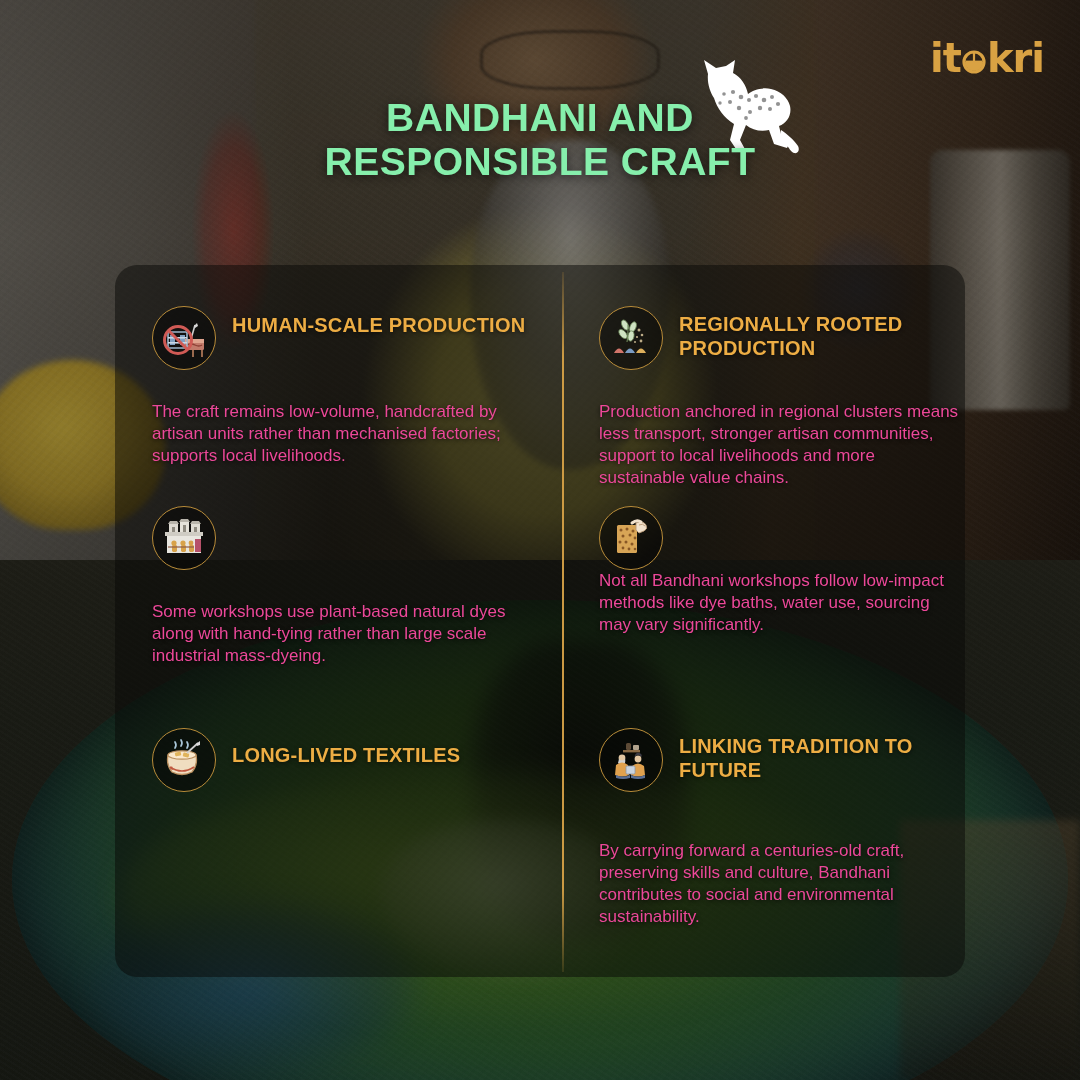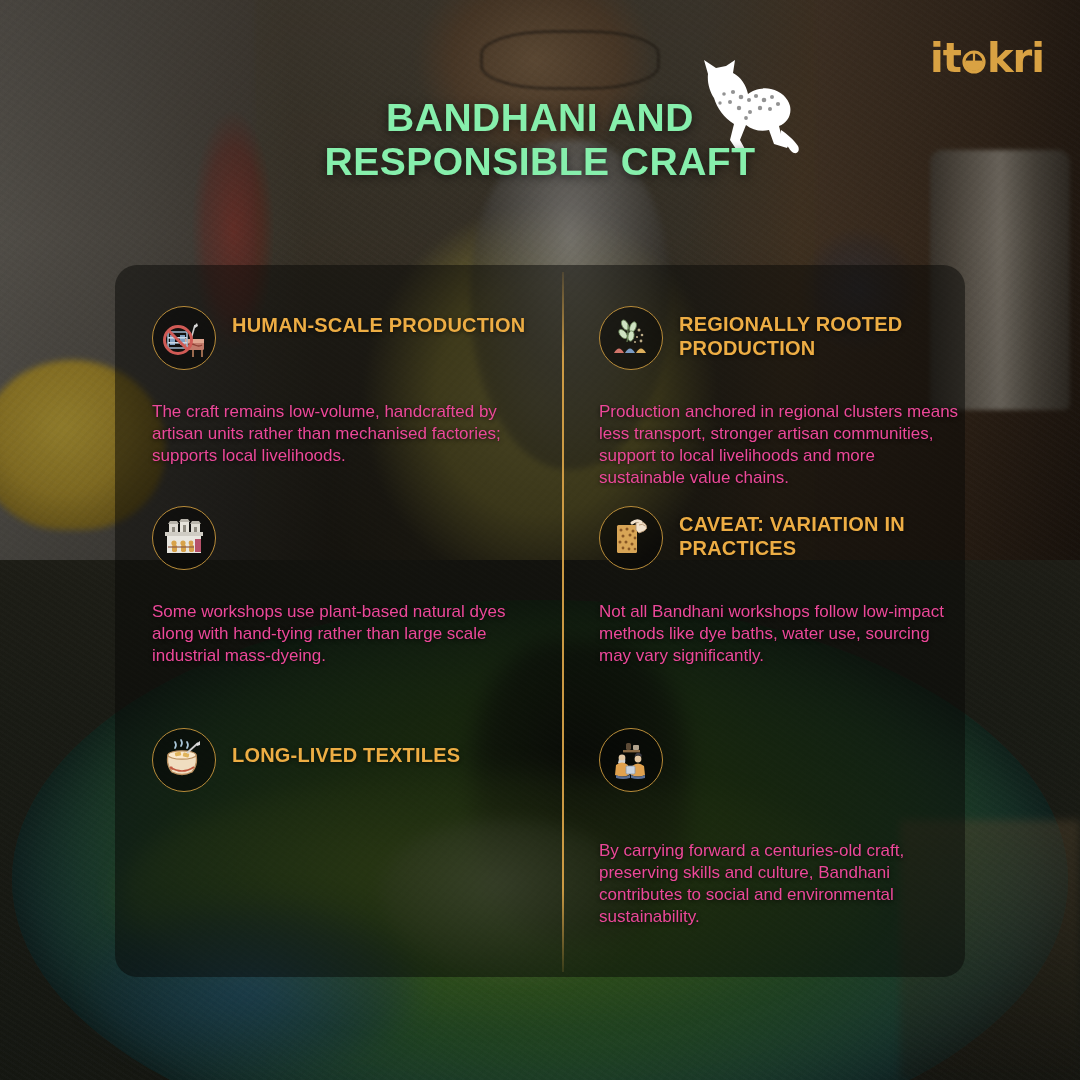--- a/index.html
+++ b/index.html
@@ -203,21 +203,21 @@
 
   .card-body{
     color:#ec4899;
     font-size:17px; line-height:1.30;
     padding-top:0;
     text-shadow:0 1px 4px rgba(0,0,0,.75);
   }
   .card.l1 .card-body{ margin-top:31px; }
   .card.r1 .card-body{ margin-top:31px; }
   .card.l2 .card-body{ margin-top:31px; }
-  .card.r2 .card-body{ margin-top:31px; }
+  .card.r2 .card-body{ }
   .card.l3 .card-body{ margin-top:32px; }
   .card.r3 .card-body{ margin-top:48px; }
   .card.r1 .card-body, .card.r2 .card-body, .card.r3 .card-body{ padding-left:0; }
 
   .card.l1 .card-body, .card.l2 .card-body, .card.l3 .card-body{ padding-left:0; }
 </style>
 </head>
 <body>
 
 <div class="stage">
@@ -389,21 +389,20 @@
                 <circle cx="24" cy="29" r="1.5"></circle>
               <circle cx="15" cy="33" r="1.4"></circle>
                 <circle cx="21" cy="34" r="1.4"></circle>
                 <circle cx="27" cy="34" r="1.3"></circle>
             </g>
             <path d="M28 8 q7-3 10 2 q2 4 -2 6 l-5 2 -3-3 z" fill="#f2e2cd" stroke="#b99a76" stroke-width=".9"></path>
             <path d="M31 10 q4-2 6 1" stroke="#b99a76" stroke-width=".9" fill="none"></path>
             <path d="M24 8 q5-4 9-1" stroke="#f2e2cd" stroke-width="3" fill="none" stroke-linecap="round"></path>
           </svg>
         </div>
-        <div class="card-title">CAVEAT: VARIATION IN PRACTICES</div>
       </div>
       <div class="card-body">Not all Bandhani workshops follow low-impact methods like dye baths, water use, sourcing may vary significantly.</div>
     </div>
 
     <div class="card left l3">
       <div class="card-head">
         <div class="icon-circle">
           <svg width="46" height="46" viewBox="0 0 46 46">
             <g stroke="#a9c6d8" stroke-width="1.7" fill="none" stroke-linecap="round">
               <path d="M14 11 q2-3 0-6"></path>
@@ -441,18 +440,19 @@
             </g>
             <g>
               <circle cx="30" cy="22" r="3.4" fill="#e3c7a2"></circle>
               <path d="M26.5 20 q3.5-4 7 0 q1-3 -2-4 q-4-1 -5 4 z" fill="#3b3b44"></path>
               <path d="M24 29 q6-5 12 0 l1 9 q-7 3 -14 0 z" fill="#e0a14e"></path>
               <path d="M23 38 q7 3 14 0 l0 3 q-7 2 -14 0 z" fill="#5a6f96"></path>
             </g>
             <rect x="18" y="29" width="9" height="8" rx="1.2" fill="#c9d3df" stroke="#8d97a4" stroke-width=".8"></rect>
           </svg>
         </div>
+        <div class="card-title">LINKING TRADITION TO FUTURE</div>
       </div>
       <div class="card-body">By carrying forward a centuries-old craft, preserving skills and culture, Bandhani contributes to social and environmental sustainability.</div>
     </div>
 
   </div>
 </div>
 
 </body></html>

